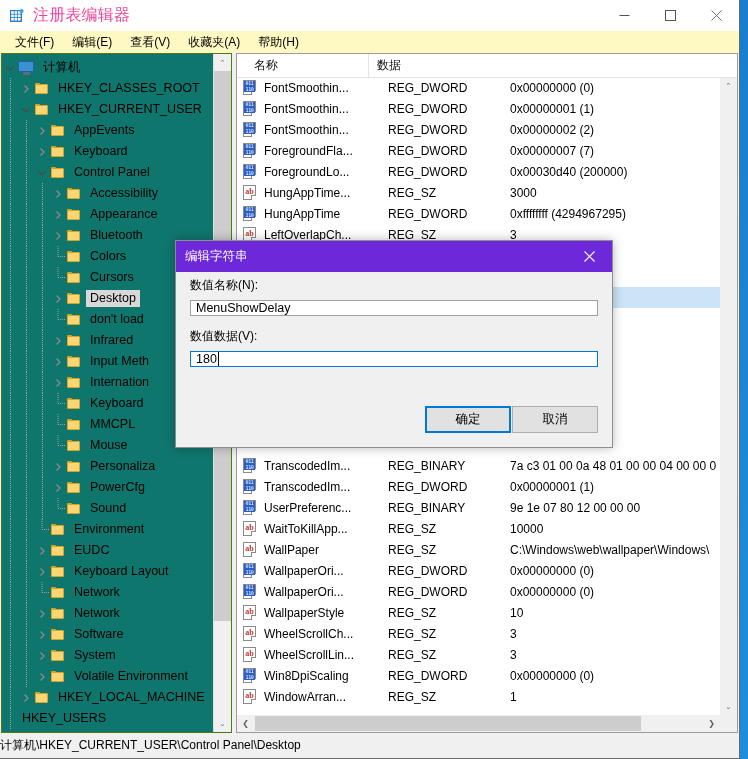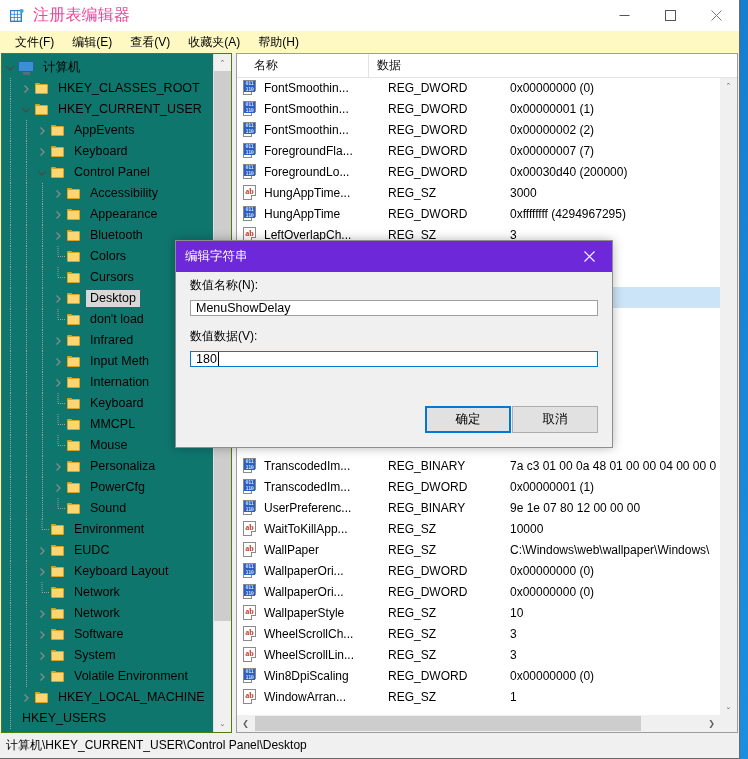--- a/index.html
+++ b/index.html
@@ -74,21 +74,21 @@
   .licon .ab{position:absolute;left:1px;top:2px;width:11px;height:9px;color:#c0392b;font-weight:bold;font-size:8px;line-height:9px;text-align:center;font-family:"Liberation Serif",serif;}
   .c-name{width:118px;flex:0 0 118px;overflow:hidden;font-size:12px;}
   .c-type{width:122px;flex:0 0 122px;padding-left:6px;box-sizing:border-box;font-size:12px;}
   .c-data{flex:1 1 auto;padding-left:6px;overflow:hidden;font-size:12px;}
   #list-vsb{position:absolute;right:0;top:23px;width:17px;bottom:17px;background:#f0f0f0;}
   #list-hsb{position:absolute;left:0;right:17px;bottom:0;height:17px;background:#f0f0f0;display:flex;align-items:center;}
   .hsb-arrow{width:17px;height:17px;flex:0 0 17px;display:flex;align-items:center;justify-content:center;font-size:8px;color:#606060;cursor:default;}
   #list-hthumb{height:15px;background:#cdcdcd;flex:0 0 auto;width:386px;margin:0 1px;}
   #corner{position:absolute;right:0;bottom:0;width:17px;height:17px;background:#f0f0f0;}
   
-  #statusbar{height:25px;flex:0 0 25px;display:flex;align-items:center;padding-left:6px;background:#f0f0f0;font-size:12px;color:#000;}
+  #statusbar{height:25px;flex:0 0 25px;display:flex;align-items:center;background:#f0f0f0;font-size:12px;color:#000;}
   
   #dialog{
     position:absolute;left:175px;top:240px;width:438px;height:208px;
     background:#f0f0f0;border:1px solid #8d8d8d;box-sizing:border-box;z-index:50;
     box-shadow:0 0 10px rgba(0,0,0,.28);
   }
   #dlg-title{height:31px;background:#6d28d9;display:flex;align-items:center;position:relative;}
   #dlg-title-text{color:#fff;font-size:12.5px;margin-left:9px;}
   #dlg-close{position:absolute;right:0;top:0;width:45px;height:31px;display:flex;align-items:center;justify-content:center;cursor:default;}
   #dlg-body{padding:5px 14px 0 14px;}

